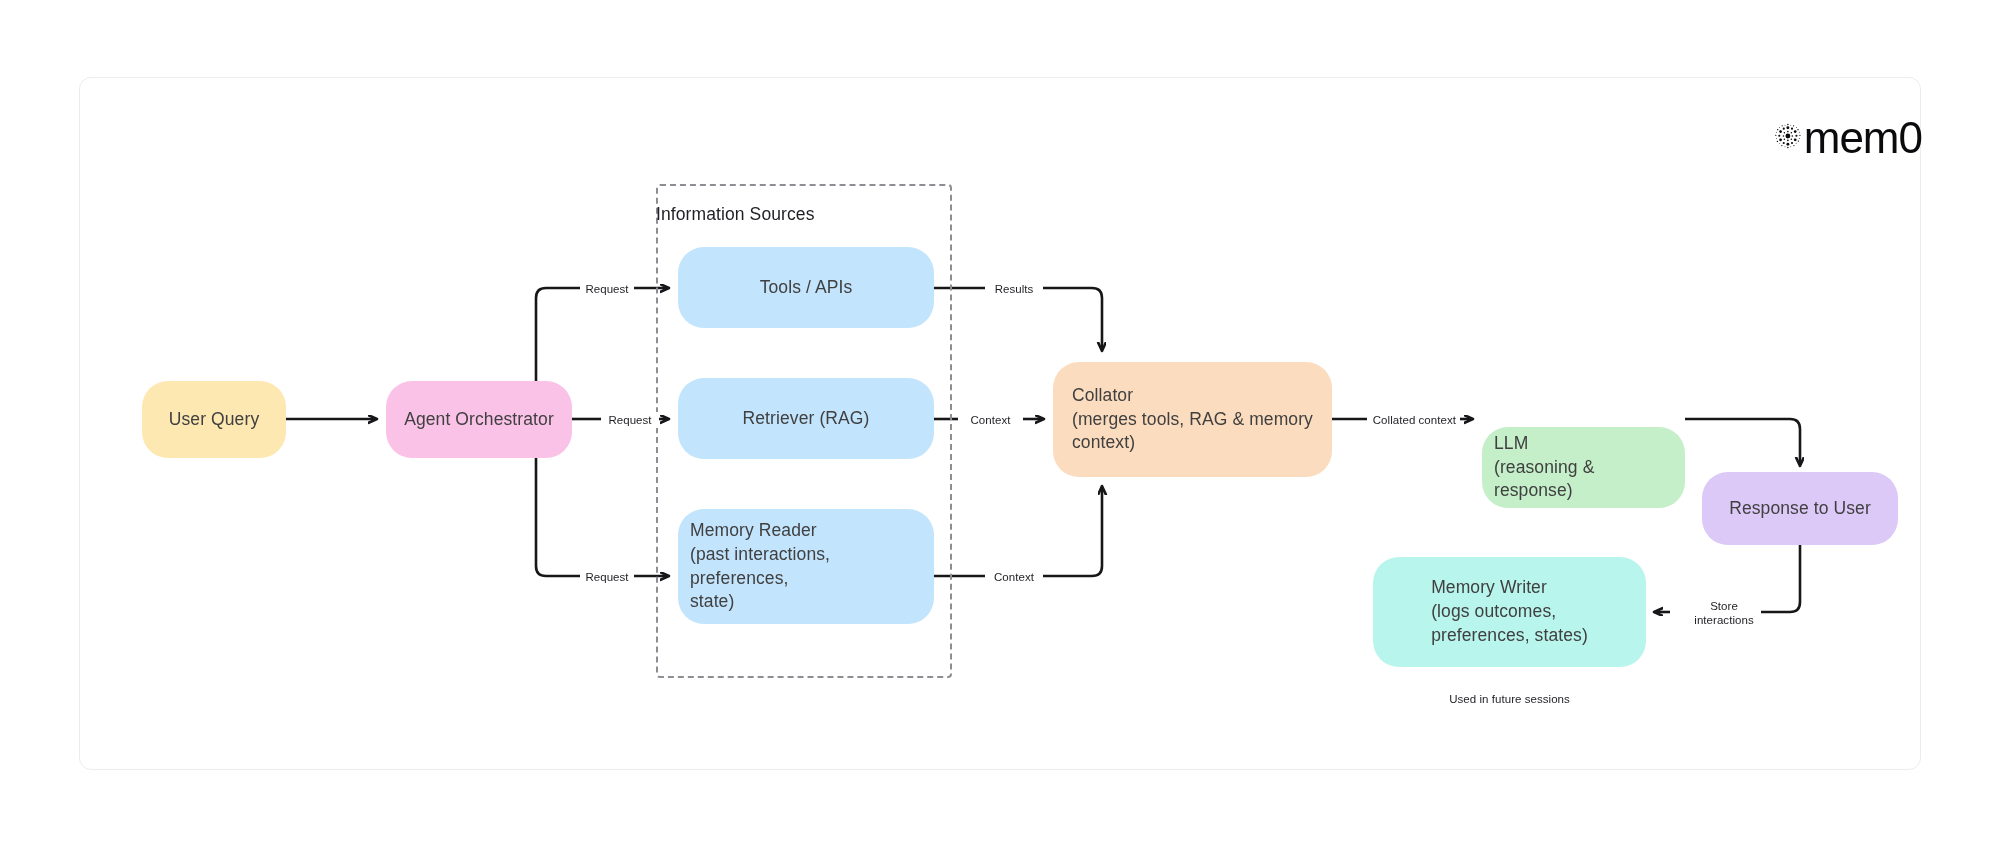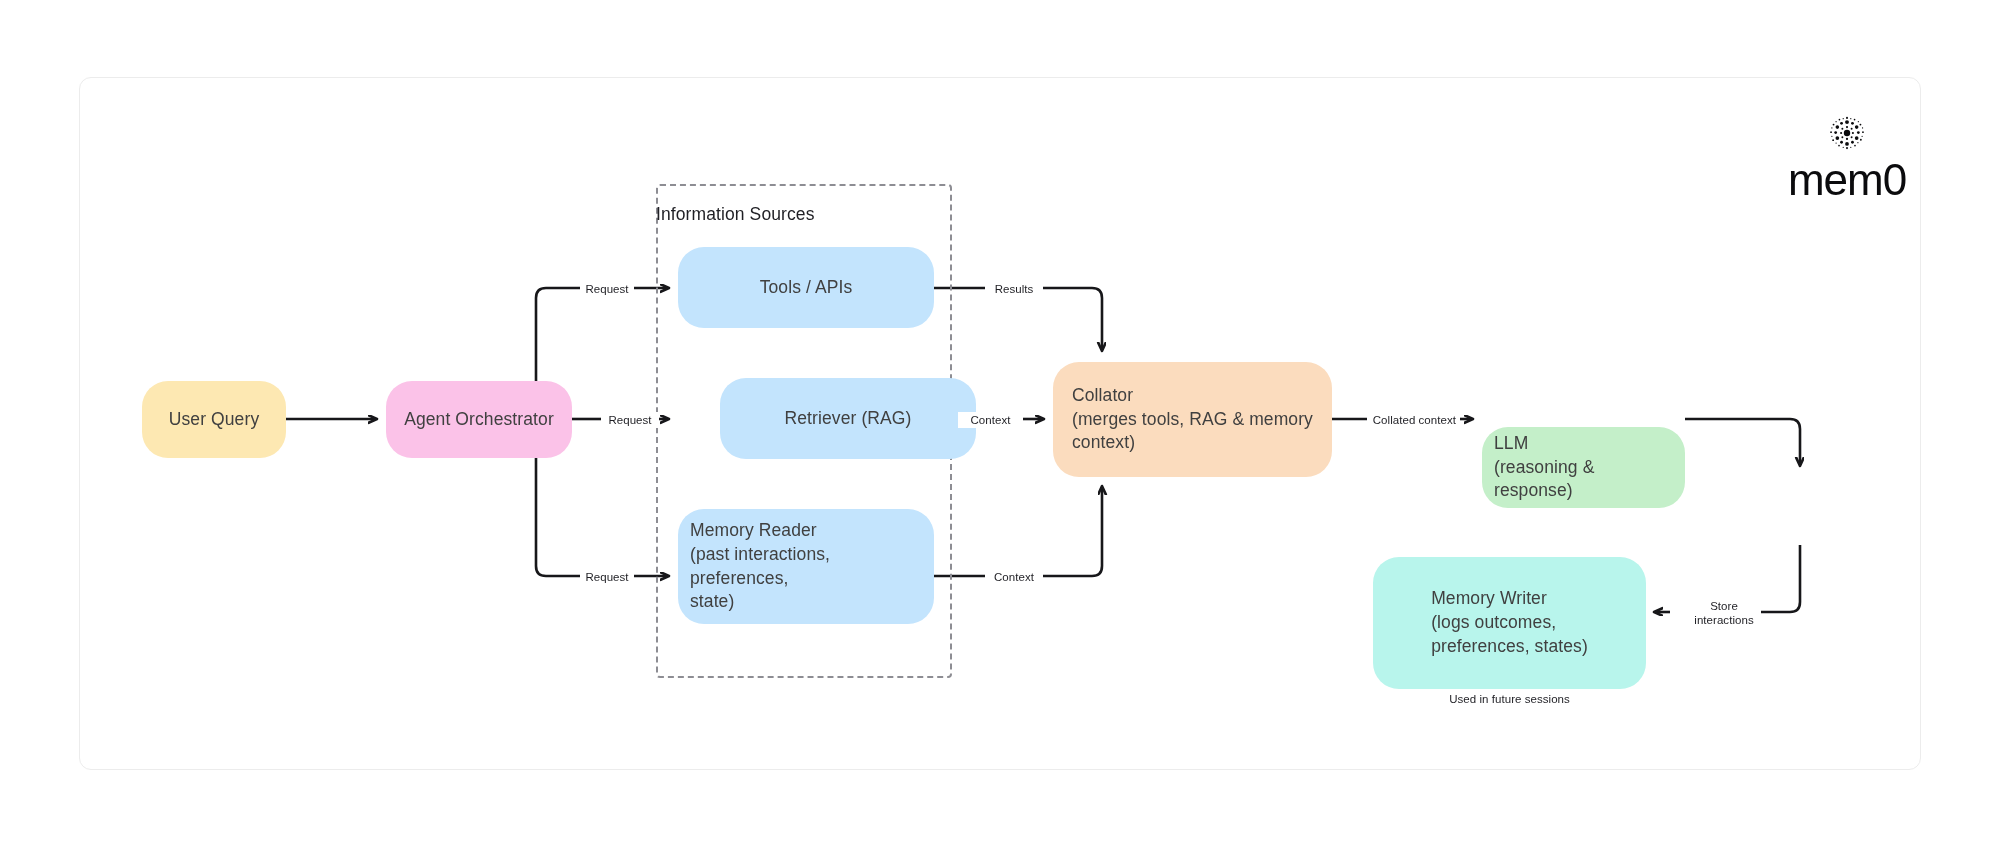--- a/index.html
+++ b/index.html
@@ -77,21 +77,21 @@
     color: #1f1f24;
     text-align: center;
     letter-spacing: 0.05px;
   }
   #brand {
     position: absolute;
     left: 1772px;
     top: 112px;
     width: 150px;
     display: flex;
-    flex-direction: column;
+    flex-direction: row;
     align-items: center;
   }
   #brand-wordmark {
     font-size: 44px;
     line-height: 1;
     color: #0b0b0d;
     letter-spacing: -1px;
     margin-top: 4px;
     font-family: "Liberation Sans", sans-serif;
   }
@@ -143,35 +143,36 @@
 
   <div class="group-box" style="left:656px; top:184px; width:296px; height:494px;"></div>
   <div class="group-title" style="left:656px; top:204px; width:296px;">Information Sources</div>
 
   <div class="node" id="node-user-query" style="left:142px; top:381px; width:144px; height:77px; background:#FDE8B2;">User Query</div>
 
   <div class="node" id="node-agent-orchestrator" style="left:386px; top:381px; width:186px; height:77px; background:#FBC2E8;">Agent Orchestrator</div>
 
   <div class="node" id="node-tools-apis" style="left:678px; top:247px; width:256px; height:81px; background:#C3E4FD;">Tools / APIs</div>
 
-  <div class="node" id="node-retriever-rag" style="left:678px; top:378px; width:256px; height:81px; background:#C3E4FD;margin-left:42px;">Retriever (RAG)</div>
+  <div class="node" id="node-retriever-rag" style="left:678px; top:378px; width:256px; height:81px; background:#C3E4FD;">Retriever (RAG)</div>
 
   <div class="node" id="node-memory-reader" style="left:678px; top:509px; width:256px; height:115px; background:#C3E4FD; white-space:pre-line;">Memory Reader
 (past interactions, preferences,
 state)</div>
 
   <div class="node" id="node-collator" style="left:1053px; top:362px; width:279px; height:115px; background:#FBDCBE; white-space:pre-line;">Collator
 (merges tools, RAG &amp; memory
 context)</div>
 
   <div class="node" id="node-llm" style="left:1482px; top:379px; width:203px; height:81px; background:#C4EFC9; white-space:pre-line;margin-top:48px;">LLM
 (reasoning &amp; response)</div>
 
-
-  <div class="node" id="node-memory-writer" style="left:1373px; top:557px; width:273px; height:132px; background:#B8F5EC; white-space:pre-line;">Memory Writer
+  <div class="node" id="node-response-to-user" style="left:1702px; top:472px; width:196px; height:73px; background:#DCC9F8;">Response to User</div>
+
+  <div class="node" id="node-memory-writer" style="left:1373px; top:557px; width:273px; height:110px; background:#B8F5EC; white-space:pre-line;">Memory Writer
 (logs outcomes,
 preferences, states)</div>
 
   <div class="edge-label" style="left:580px; top:281px; width:46px;">Request</div>
 
   <div class="edge-label" style="left:601px; top:412px; width:50px;">Request</div>
 
   <div class="edge-label" style="left:580px; top:569px; width:46px;">Request</div>
 
   <div class="edge-label" style="left:985px; top:281px; width:50px;">Results</div>

